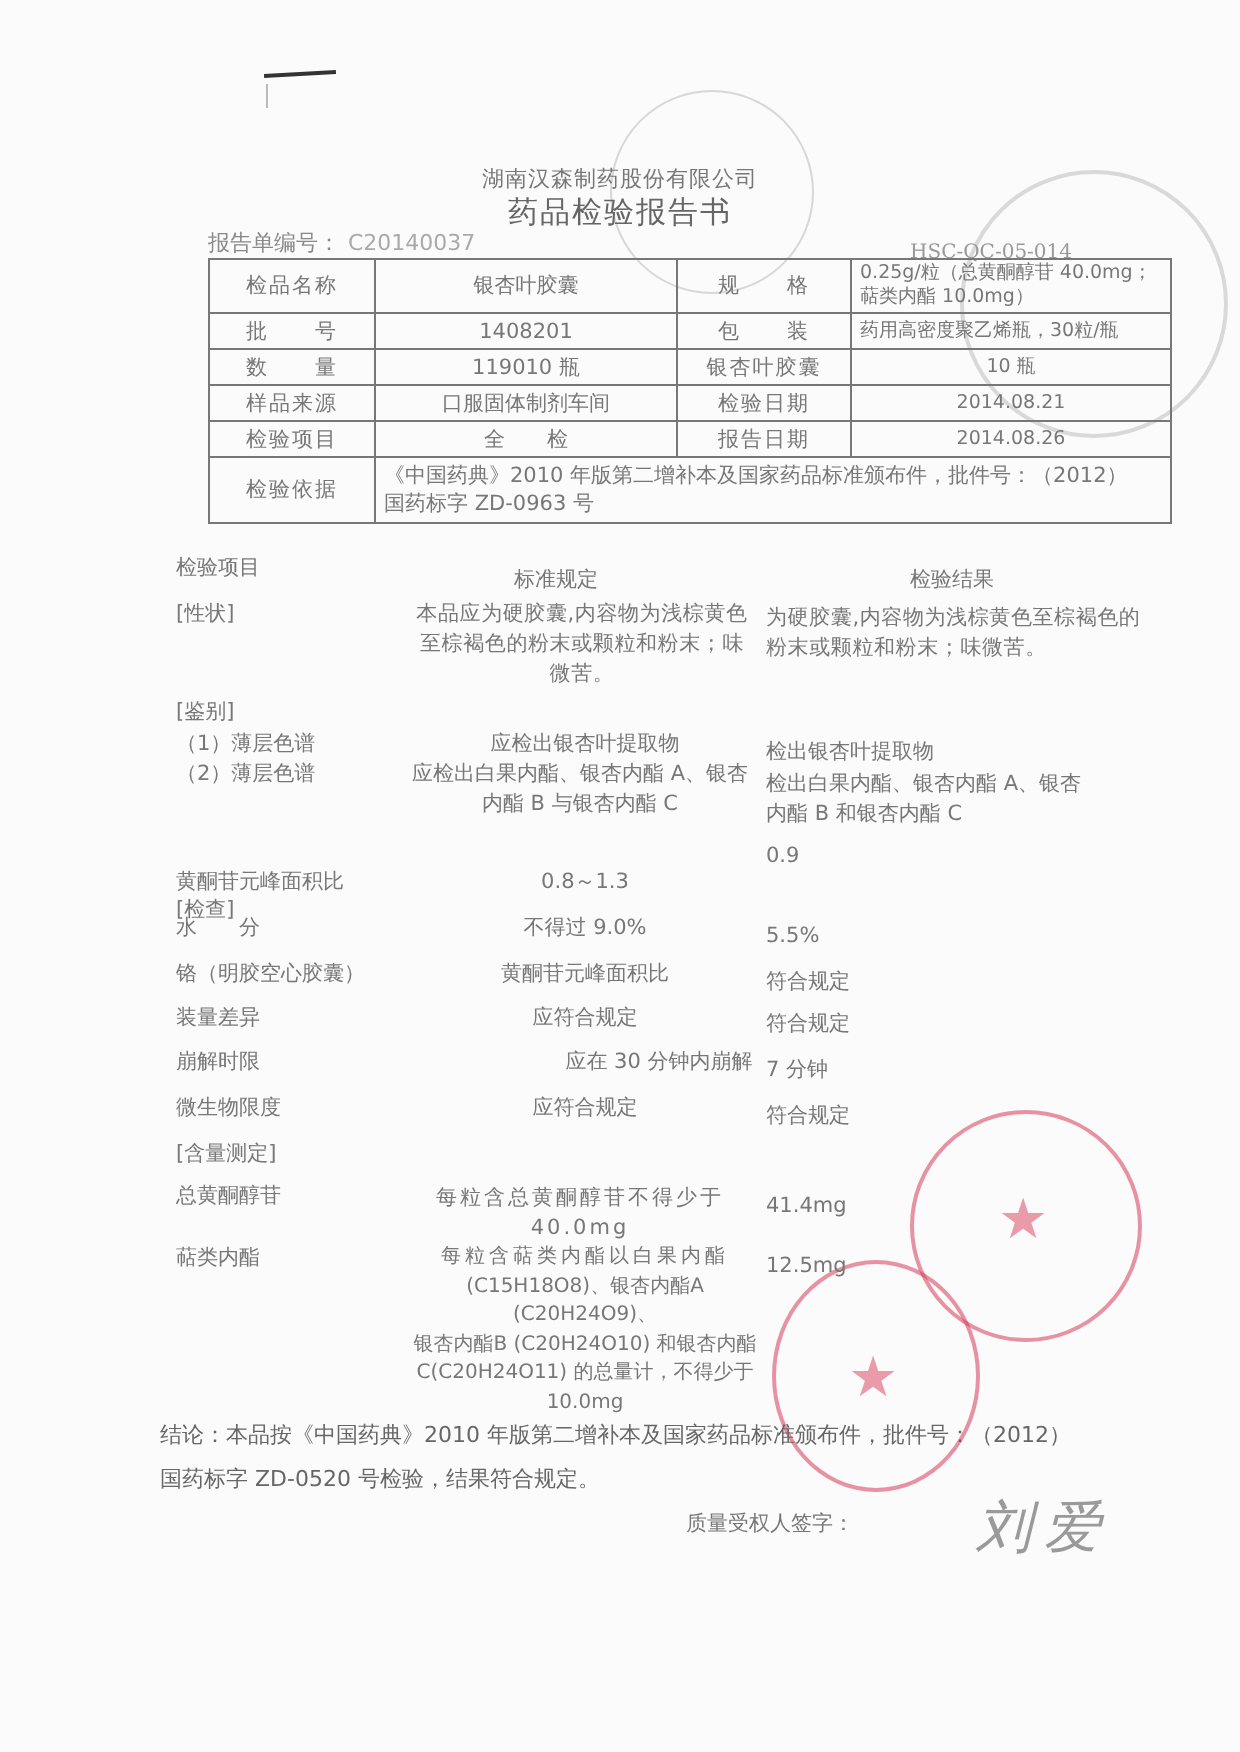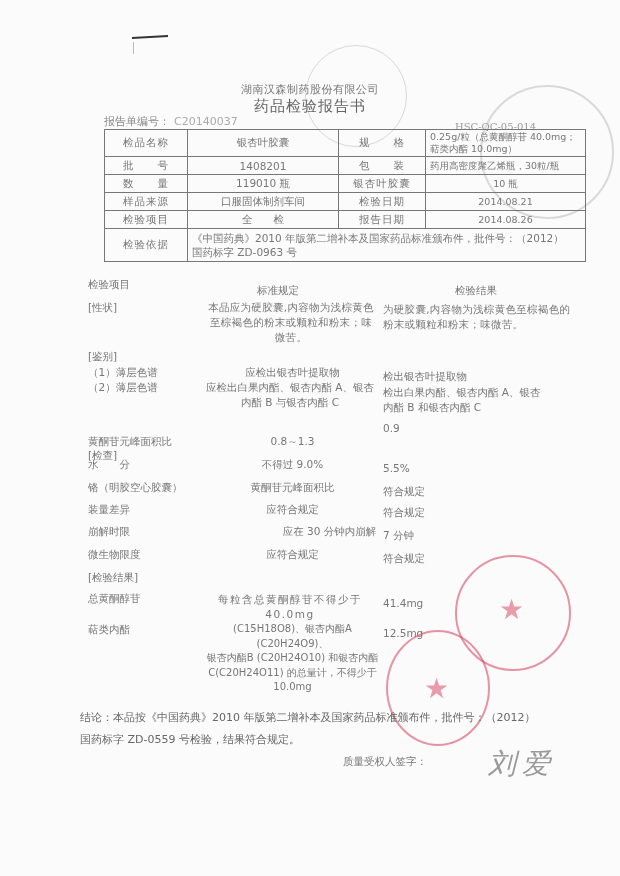--- a/index.html
+++ b/index.html
@@ -147,34 +147,35 @@
 <div class="sec col-res" style="top:505px;">符合规定</div>
 
 <div class="sec col-item" style="top:524px;">崩解时限</div>
 <div class="sec col-std" style="top:524px;margin-left:37px;">应在 30 分钟内崩解</div>
 <div class="sec col-res" style="top:528px;">7 分钟</div>
 
 <div class="sec col-item" style="top:547px;">微生物限度</div>
 <div class="sec col-std" style="top:547px;">应符合规定</div>
 <div class="sec col-res" style="top:551px;">符合规定</div>
 
-<div class="sec col-item" style="top:570px;">[检验结果]</div>
+<div class="sec col-item" style="top:570px;">[含量测定]</div>
 
 <div class="sec col-item" style="top:591px;">总黄酮醇苷</div>
 <div class="sec col-std" style="top:592px;width:170px;letter-spacing:1.5px;">每粒含总黄酮醇苷不得少于 40.0mg</div>
 <div class="sec col-res" style="top:596px;">41.4mg</div>
 
 <div class="sec col-item" style="top:622px;">萜类内酯</div>
 <div class="sec col-std" style="top:622px;width:175px;font-size:10px;line-height:14.5px;">
+  <div style="letter-spacing:2px;">每粒含萜类内酯以白果内酯</div>
   <div>(C15H18O8)、银杏内酯A (C20H24O9)、</div>
   <div>银杏内酯B (C20H24O10) 和银杏内酯</div>
   <div>C(C20H24O11) 的总量计，不得少于</div>
   <div>10.0mg</div>
 </div>
 <div class="sec col-res" style="top:626px;">12.5mg</div>
 
 <div class="conclusion">
   <div>结论：本品按《中国药典》2010 年版第二增补本及国家药品标准颁布件，批件号：（2012）</div>
-  <div>国药标字 ZD-0559 号检验，结果符合规定。</div>
+  <div>国药标字 ZD-0520 号检验，结果符合规定。</div>
 </div>
 
 <div class="sign-label">质量受权人签字：</div>
 <div class="signature">刘爱</div>
 
 </body></html>

